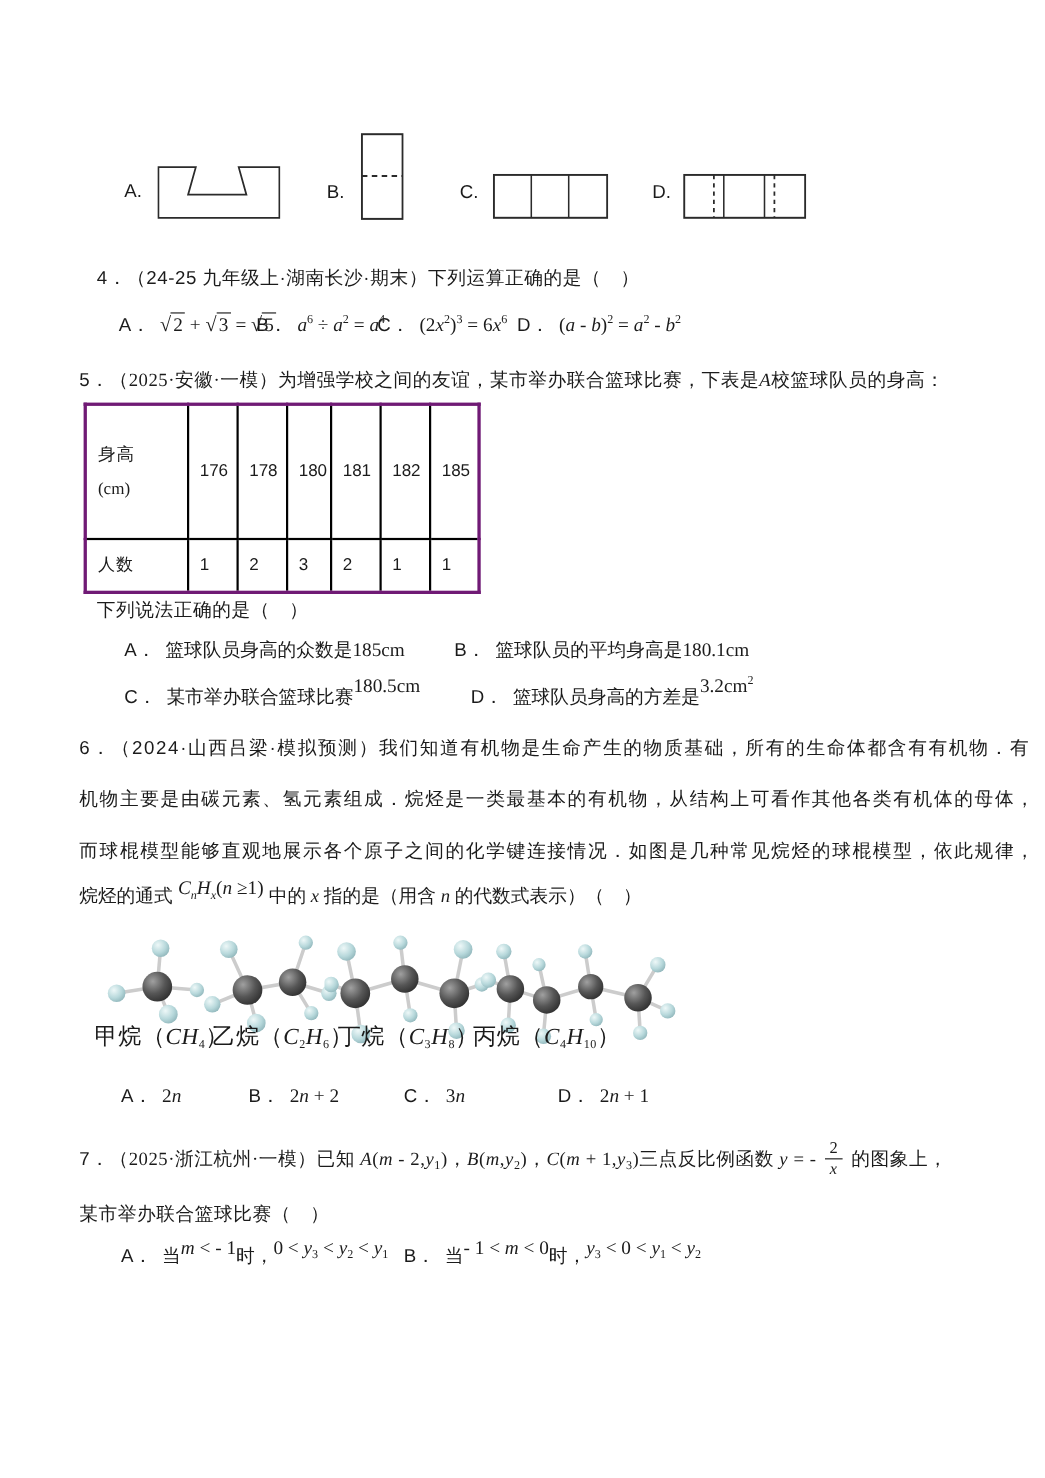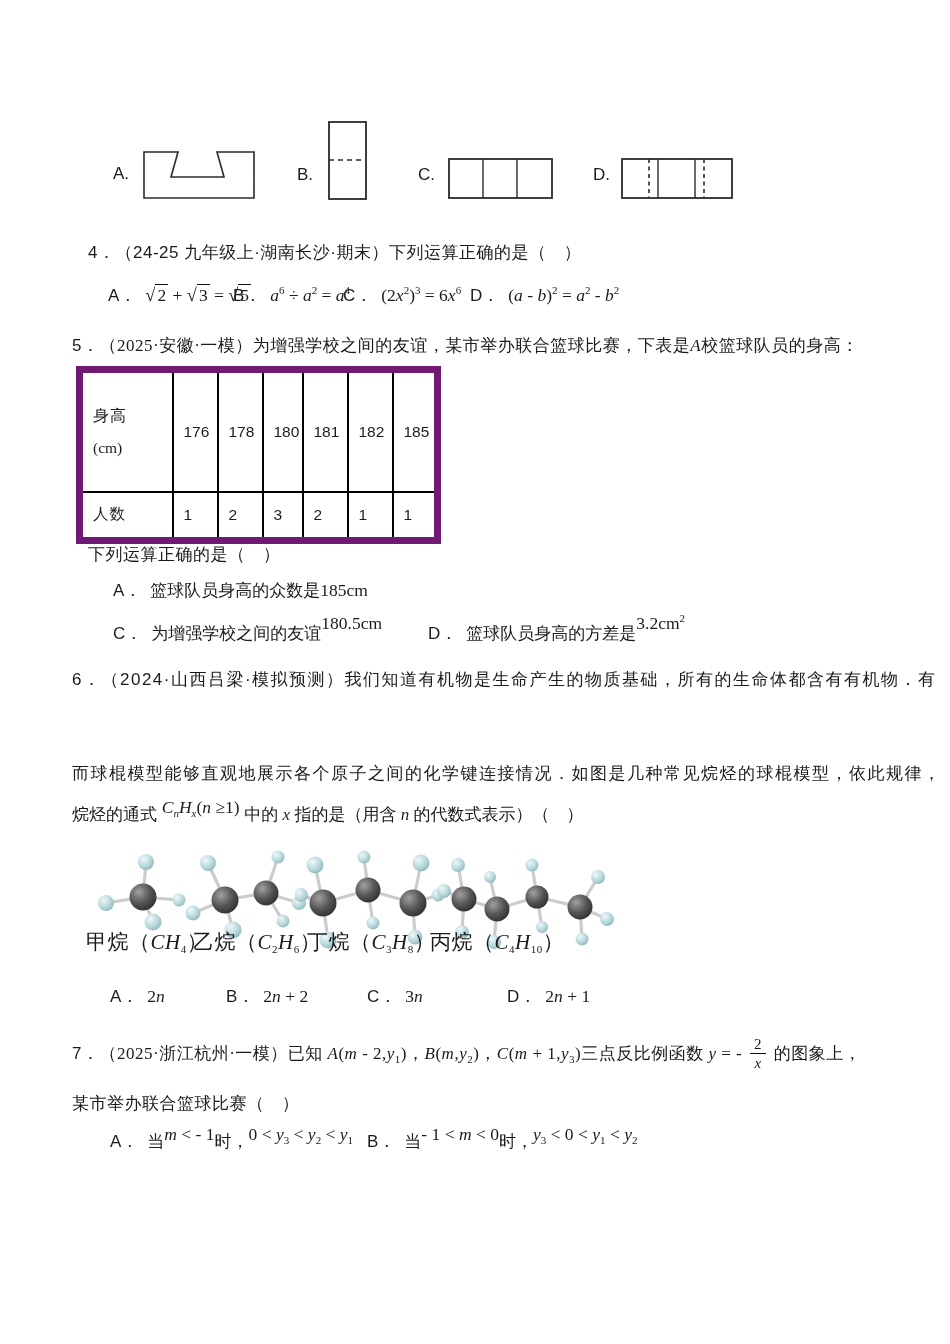--- a/index.html
+++ b/index.html
@@ -17,21 +17,21 @@
   .msqrt{font-family:"Liberation Serif",serif;white-space:nowrap;}
   .mrad{font-size:1.05em;}
   .mbar{border-top:1.5px solid #111;padding:0 2px;}
   .mfrac{display:inline-flex;flex-direction:column;text-align:center;vertical-align:middle;
          line-height:1.15;font-family:"Liberation Serif",serif;font-size:15px;margin:0 3px;}
   .mnum{border-bottom:1.3px solid #111;padding:0 4px 0;}
   .mden{padding-top:1px;}
   .raised{position:relative;top:-10px;margin-top:24px;}
   .raised-sm{position:relative;top:-7px;text-align:right;}
   
-  table.htable{border-collapse:collapse;border:7px solid #701a75;table-layout:fixed;}
+  table.htable{border-collapse:collapse;border:3px solid #701a75;table-layout:fixed;}
   table.htable td{border:2px solid #000;vertical-align:middle;padding:0 0 0 10px;
                   font-size:15.5px;font-family:"Liberation Sans",sans-serif;}
   .hlabel{font-size:16px;letter-spacing:1px;}
   .hline2{margin-top:12px;font-family:"Liberation Serif",serif;font-size:15.5px;letter-spacing:0;}
   .force-wrap{display:inline-block;width:22px;word-break:break-all;line-height:1.9;}
   .shape{stroke:#2b2b2b;fill:none;}
   .mol-label{font-family:"Liberation Serif",serif;font-size:21px;letter-spacing:0.5px;}
 </style>
 </head>
 <body>
@@ -128,35 +128,39 @@
       <td>1</td>
       <td>2</td>
       <td>3</td>
       <td>2</td>
       <td>1</td>
       <td>1</td>
     </tr>
   </tbody>
     </table>
 
-  <div class="abs qline" style="left:88px;top:543px">下列运算正确的是（　）</div>
+  <div class="abs qline" style="left:88px;top:543px">下列说法正确的是（　）</div>
 
   <div class="abs" style="left:113px;top:579px">
     <span class="opt-label">A．</span><span>篮球队员身高的众数是</span><span class="math"><span class="mr">185cm</span></span>
   </div>
+  <div class="abs" style="left:413px;top:579px">
+    <span class="opt-label">B．</span><span>篮球队员的平均身高是</span><span class="math"><span class="mr">180.1cm</span></span>
+  </div>
   <div class="abs" style="left:113px;top:622px">
-    <span class="opt-label">C．</span><span>为增强学校之间的友谊</span><span class="math raised"><span class="mr">180.5cm</span></span>
+    <span class="opt-label">C．</span><span>某市举办联合篮球比赛</span><span class="math raised"><span class="mr">180.5cm</span></span>
   </div>
   <div class="abs" style="left:428px;top:622px">
     <span class="opt-label">D．</span><span>篮球队员身高的方差是</span><span class="math raised"><span class="mr">3.2cm</span><span class="msup">2</span></span>
   </div>
 
   <div class="abs para" style="left:72px;top:668px">
     <span>6．</span><span>（2024·山西吕梁·模拟预测）我们知道有机物是生命产生的物质基础，所有的生命体都含有有机物．有</span>
   </div>
+  <div class="abs para" style="left:72px;top:715px">机物主要是由碳元素、氢元素组成．烷烃是一类最基本的有机物，从结构上可看作其他各类有机体的母体，</div>
   <div class="abs para" style="left:72px;top:762px">而球棍模型能够直观地展示各个原子之间的化学键连接情况．如图是几种常见烷烃的球棍模型，依此规律，</div>
   <div class="abs" style="left:72px;top:803px">
     <span>烷烃的通式</span>
     <span class="math raised-sm"><span class="mi">C</span><span class="msub mi">n</span><span class="mi">H</span><span class="msub mi">x</span><span class="mr">(</span><span class="mi">n</span><span class="mr"> ≥1)</span></span>
     <span><span class="mr">中的 </span><span class="mi">x</span><span class="mr"> 指的是（用含 </span><span class="mi">n</span><span class="mr"> 的代数式表示）（　）</span></span>
   </div>
 
   <svg class="abs" style="left:93px;top:850px" width="105" height="82" viewBox="0 0 105 82">
     <g stroke="#cccccc" stroke-width="3.2">
       <line x1="50" y1="47" x2="53" y2="12"></line>

